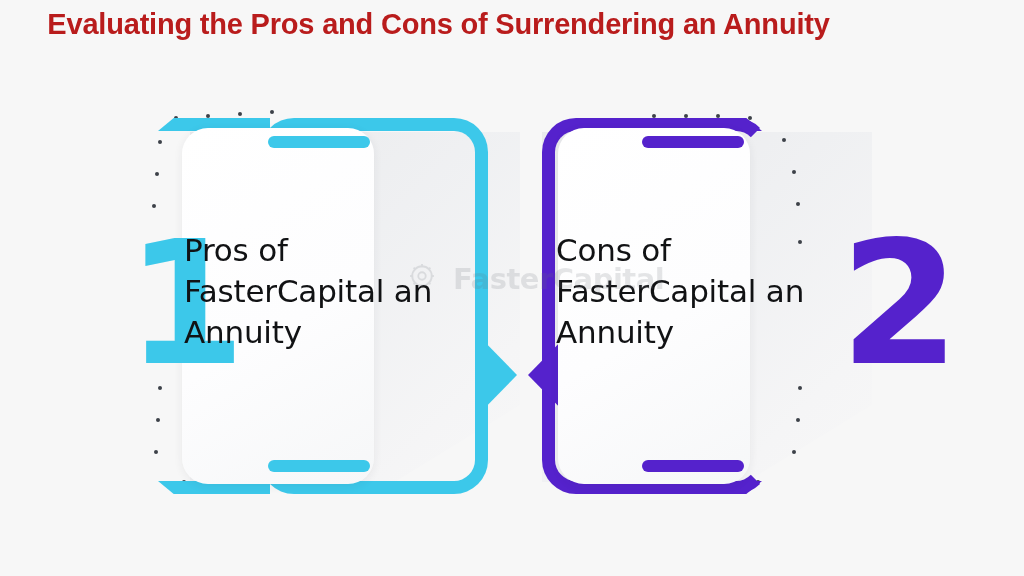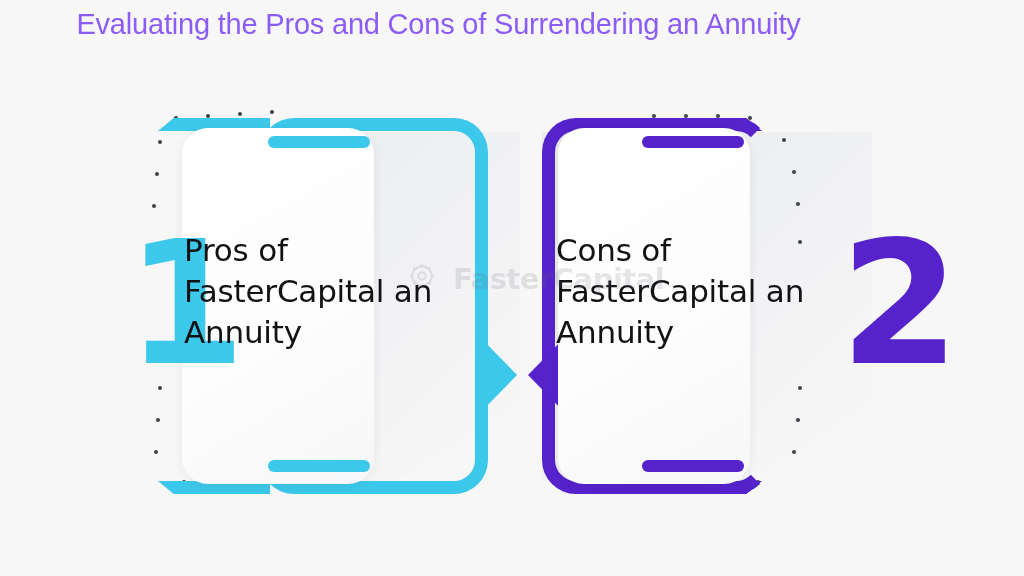--- a/index.html
+++ b/index.html
@@ -10,21 +10,21 @@
     font-family:"DejaVu Sans","Liberation Sans",sans-serif;
     position:relative;
   }
   .slide{position:absolute;inset:0;background:#f7f7f7;}
 
   
   .title{
     position:absolute;left:0;top:8px;width:877px;
     text-align:center;
     font-family:"Liberation Sans","DejaVu Sans",sans-serif;
-    font-size:29px;font-weight:400;color:#8b5cf6;
+    font-size:29px;font-weight:700;color:#b91c1c;
     letter-spacing:-0.2px;white-space:nowrap;
   }
 
   
   .stage{position:absolute;left:0;top:0;width:1024px;height:576px;}
 
   
   .numeral{
     position:absolute;
     font-family:"DejaVu Sans","Liberation Sans",sans-serif;

